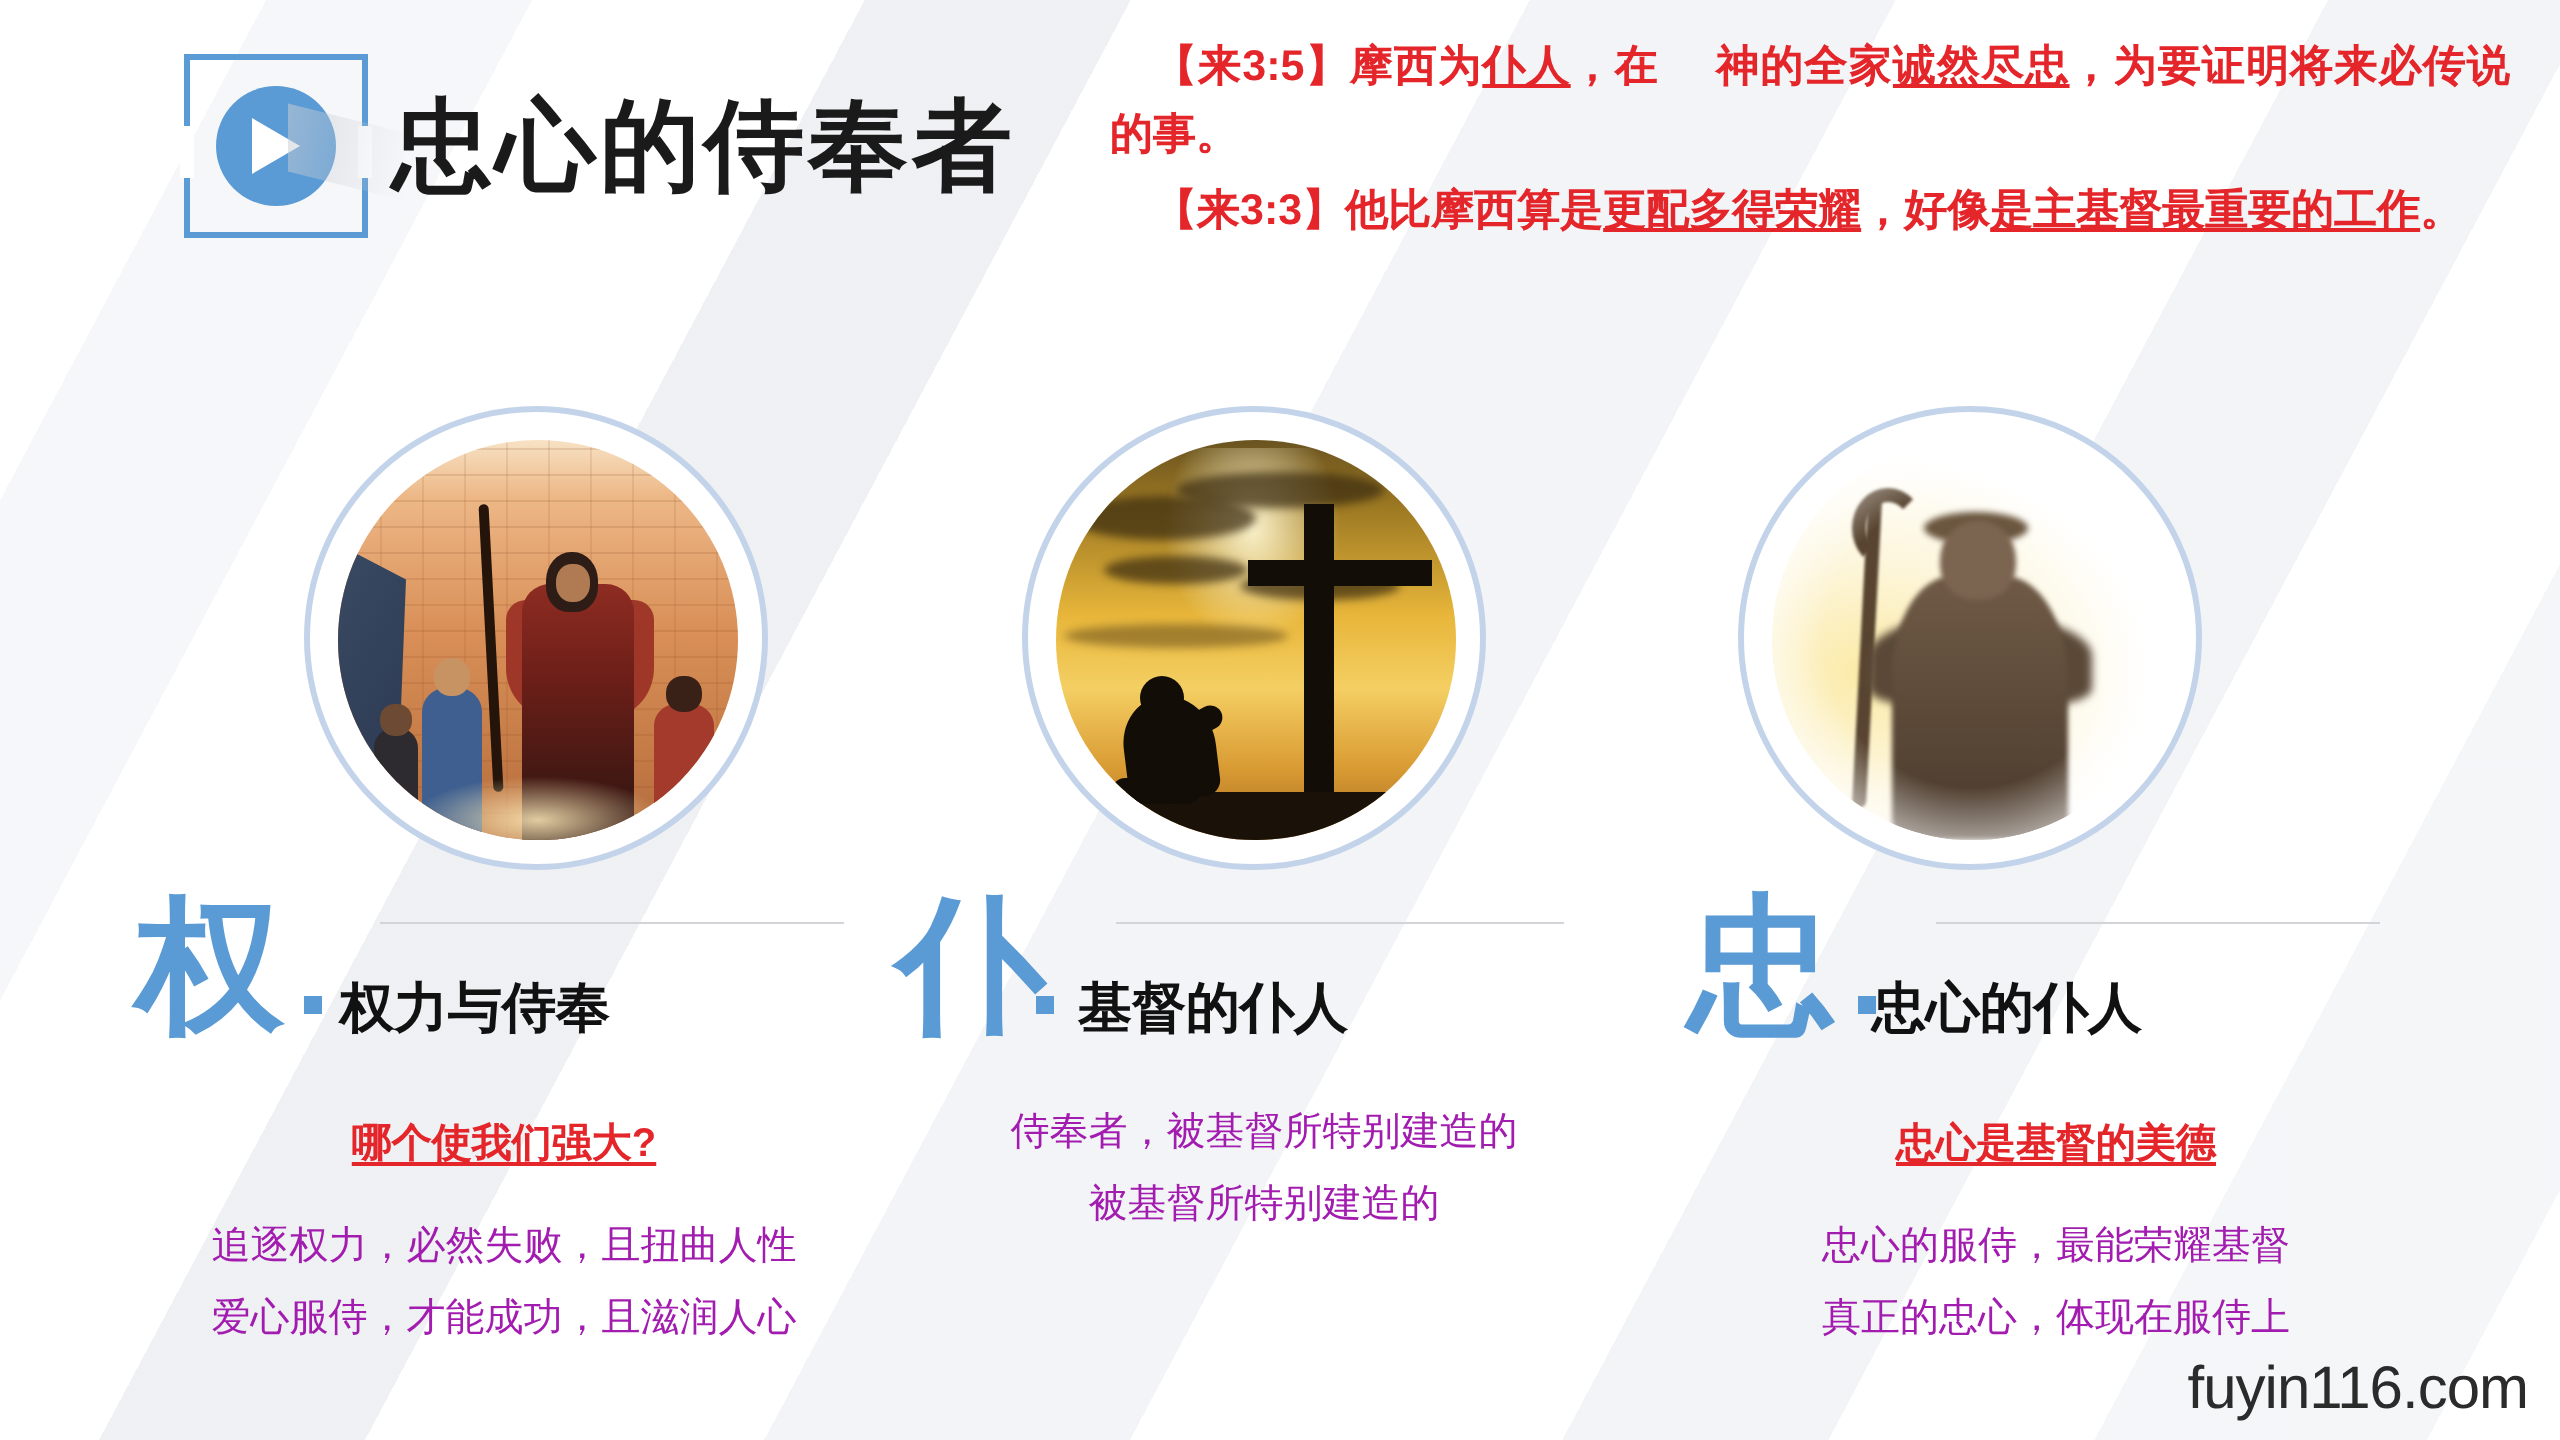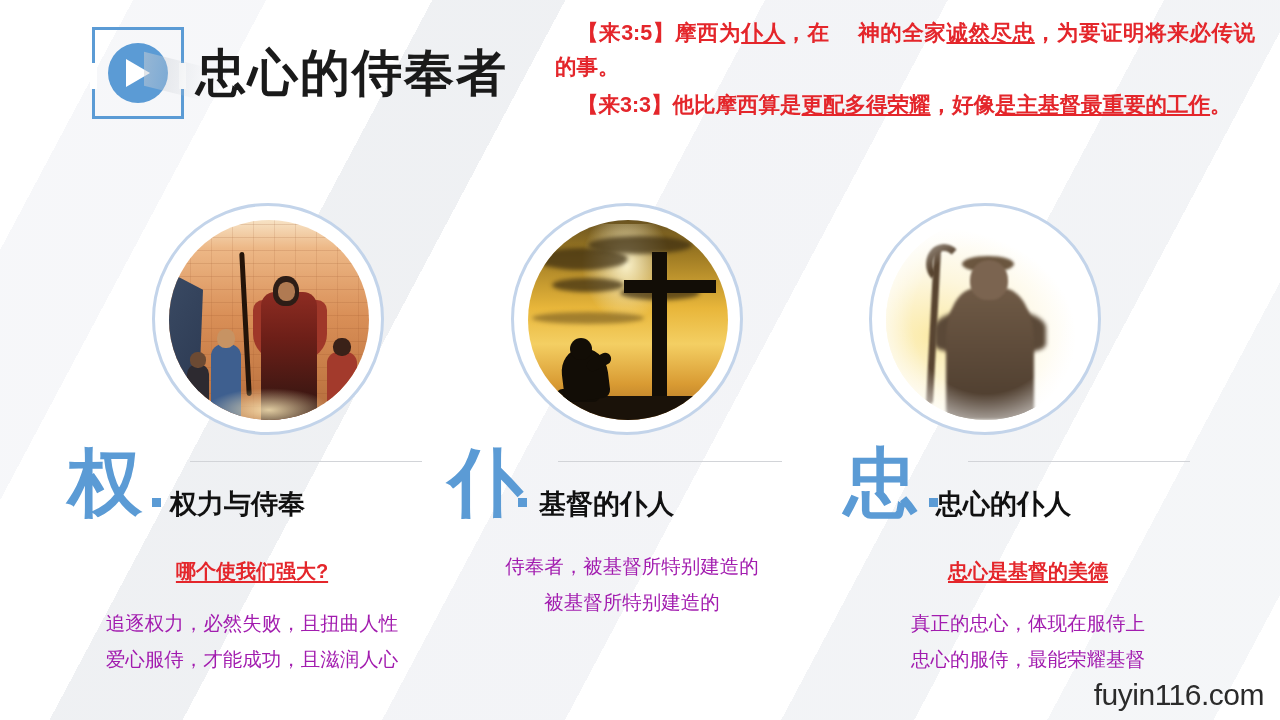--- a/index.html
+++ b/index.html
@@ -388,20 +388,20 @@
 
   <div class="col col-3">
     <div class="col-head">
       <div class="rule"></div>
       <div class="big-char">忠</div>
       <div class="dot"></div>
       <div class="sub-head">忠心的仆人</div>
     </div>
     <div class="col-red">忠心是基督的美德</div>
     <div class="col-lines">
+      <div>忠心的服侍，最能荣耀基督</div>
       <div>真正的忠心，体现在服侍上</div>
-      <div>忠心的服侍，最能荣耀基督</div>
     </div>
   </div>
 
   <div class="watermark">fuyin116.com</div>
 
 </div>
 
 </body></html>

